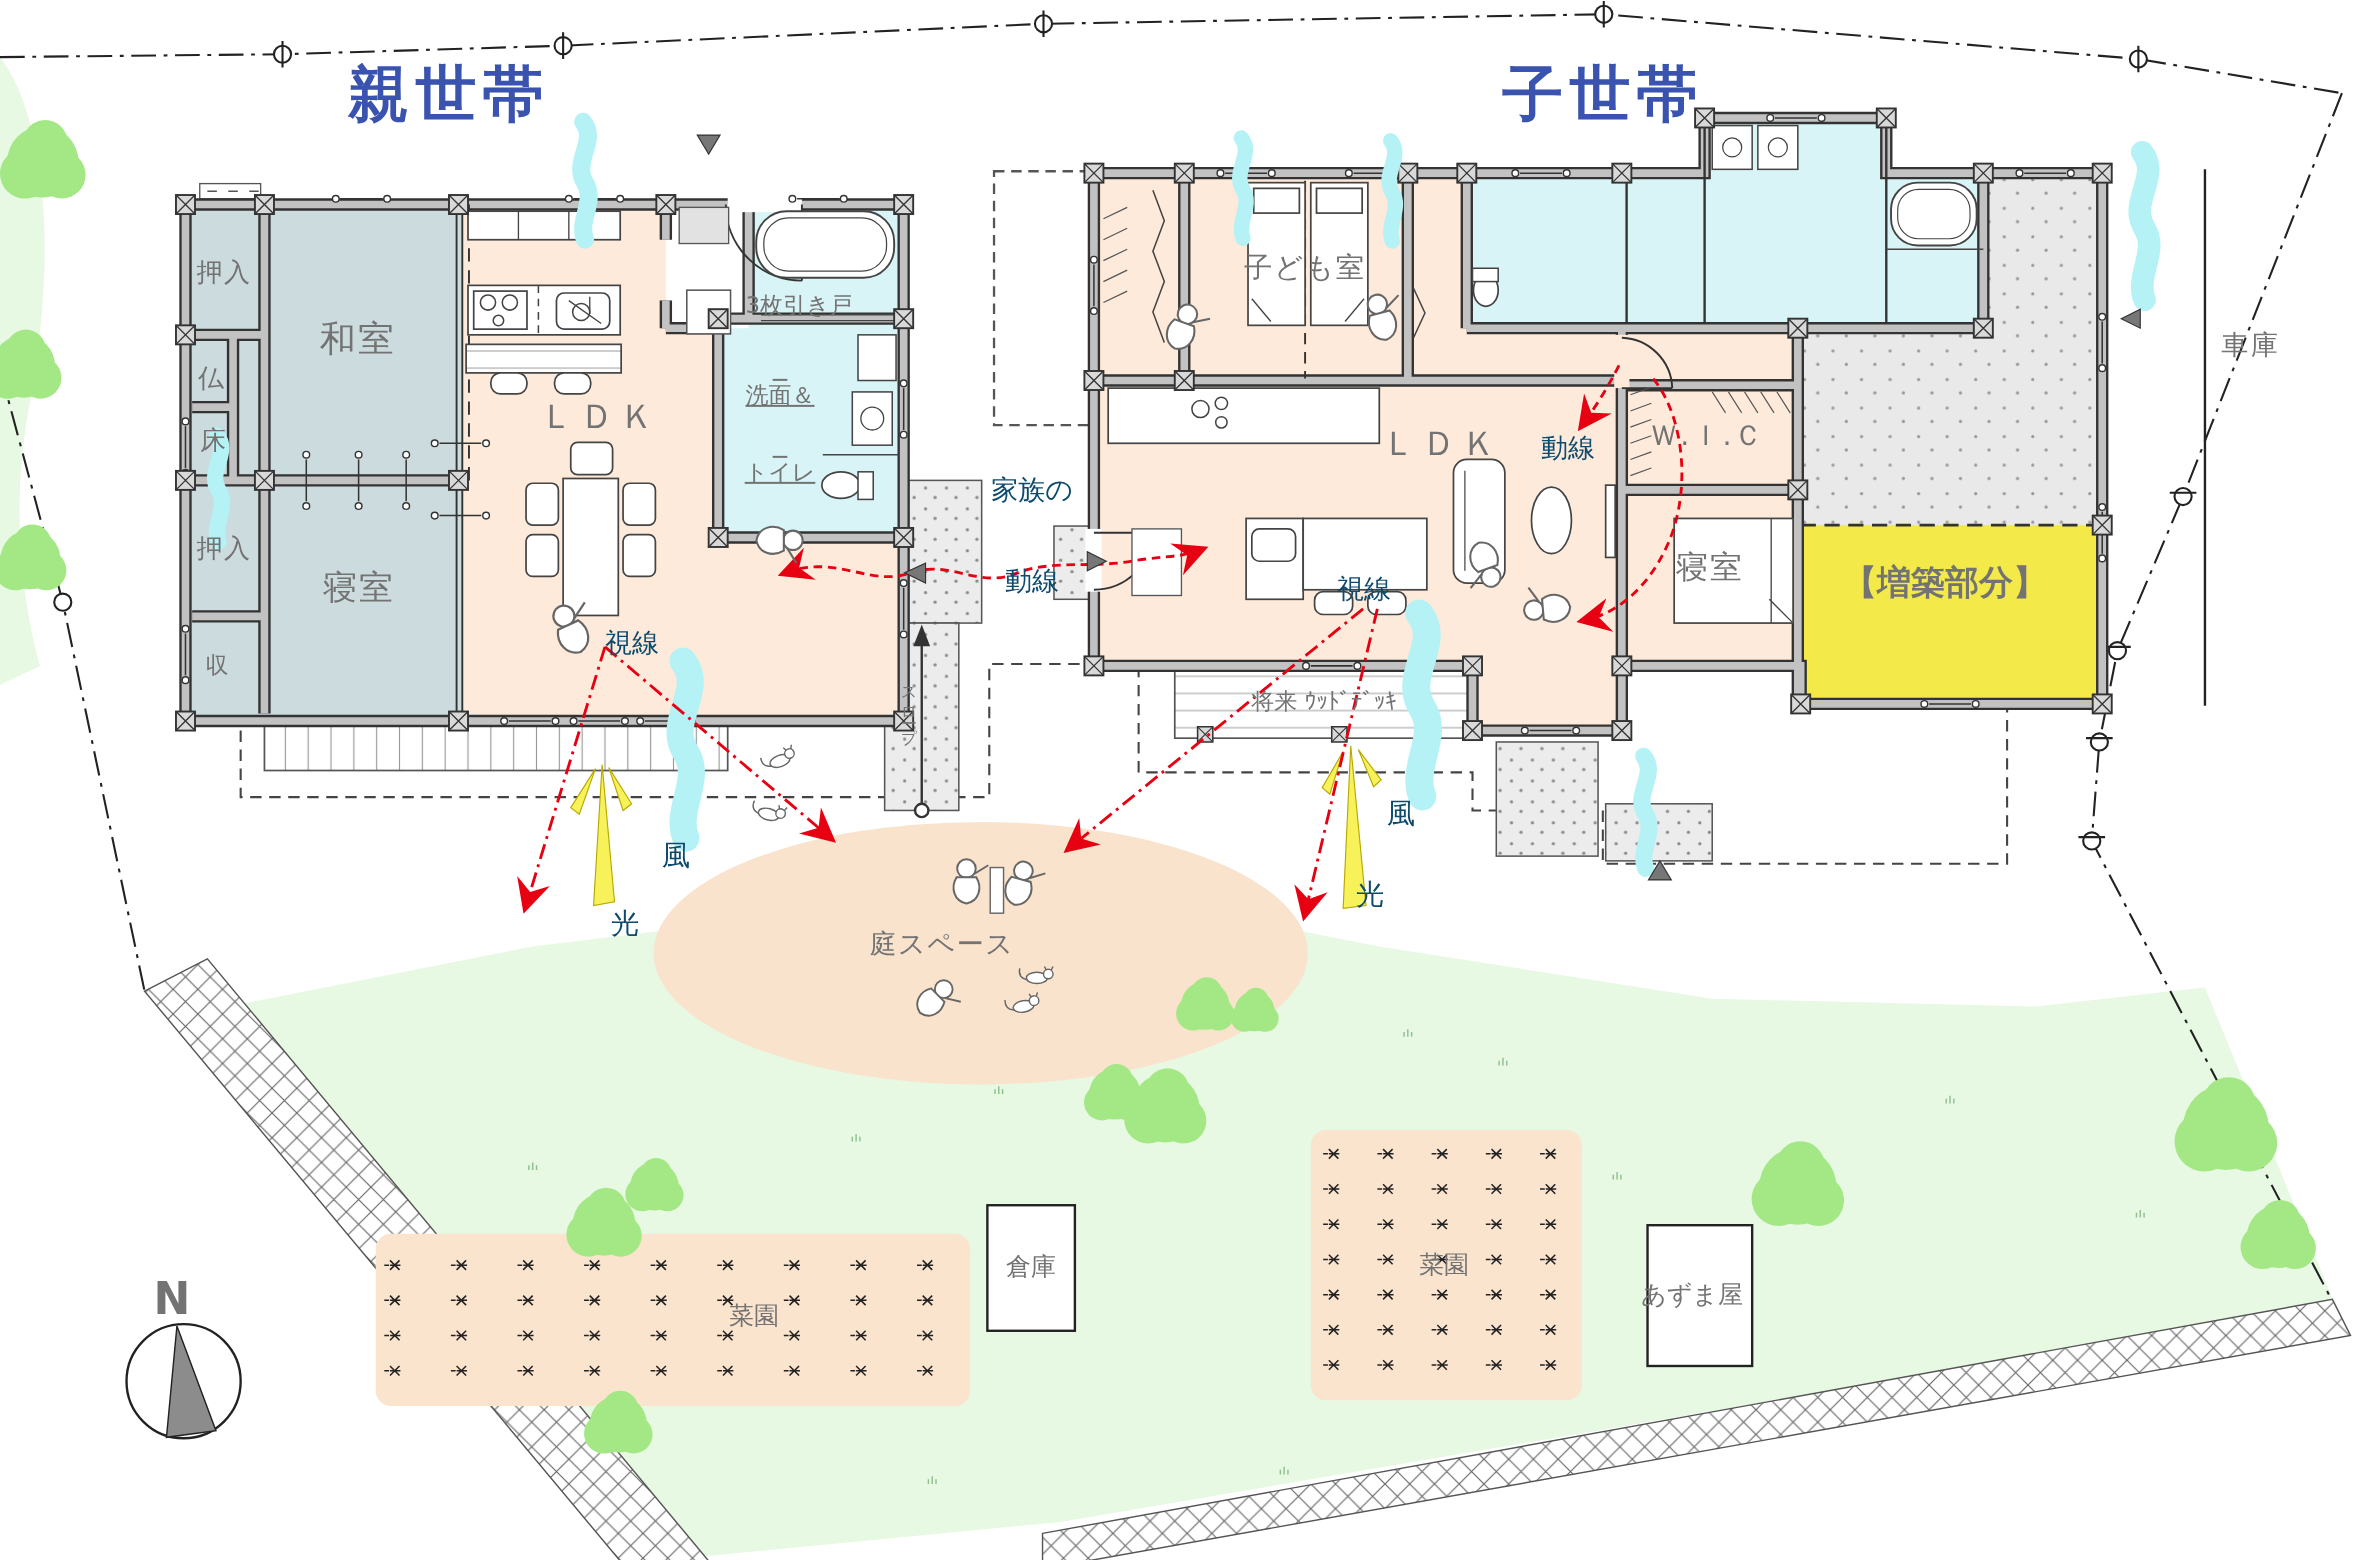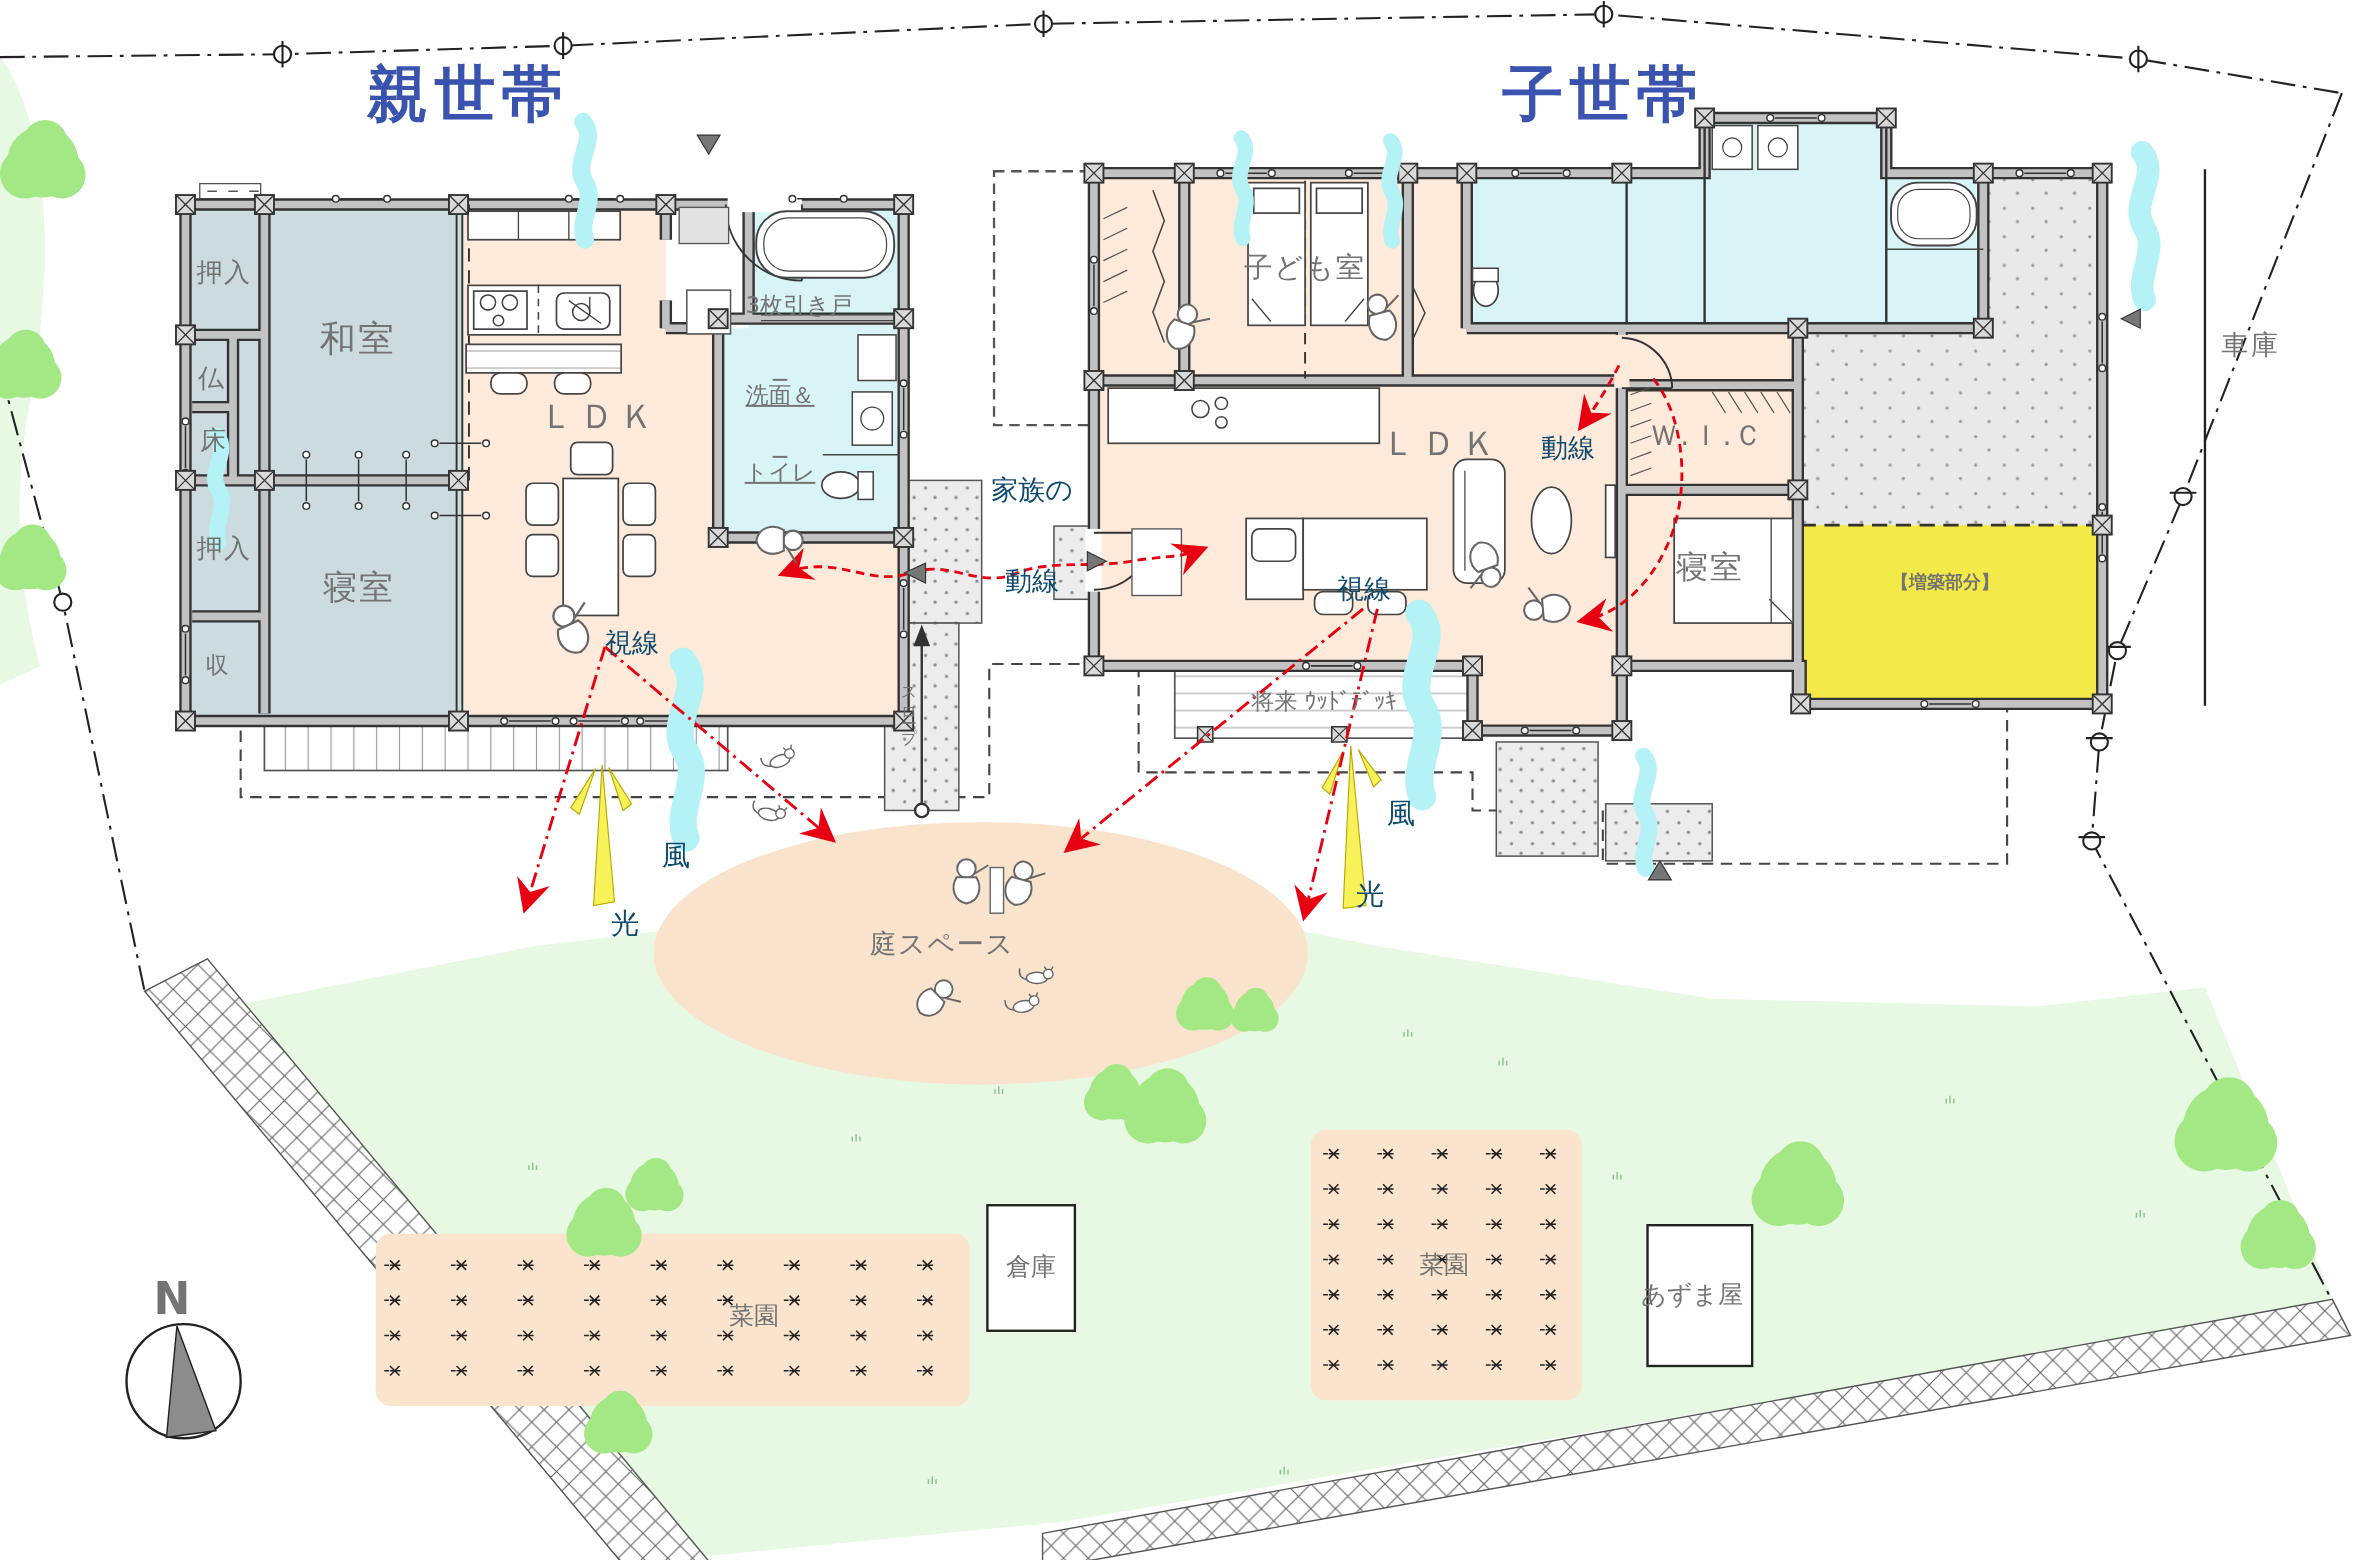--- a/index.html
+++ b/index.html
@@ -443,21 +443,21 @@
   <use href="#cat" transform="translate(1090,1028)"></use>
   <use href="#cat" transform="translate(1076,1058) rotate(-10)"></use>
 </g>
 
 <g>
   <circle cx="193" cy="1452" r="60" fill="#fff" stroke="#222" stroke-width="2.5"></circle>
   <polygon points="186,1394 227,1504 175,1511" fill="#8c8c8c" stroke="#222" stroke-width="1.5"></polygon>
 </g>
 </svg>
 
-<div class="lbl title" style="left:449px;top:94px;margin-left:19px;">親世帯</div>
+<div class="lbl title" style="left:449px;top:94px;">親世帯</div>
 <div class="lbl title" style="left:1603px;top:94px;">子世帯</div>
 
 <div class="lbl room" style="left:224px;top:273px;font-size:26px;">押入</div>
 <div class="lbl room" style="left:358px;top:339px;font-size:36px;">和室</div>
 <div class="lbl" style="left:211px;top:379px;font-size:26px;">仏</div>
 <div class="lbl" style="left:213px;top:441px;font-size:26px;">床</div>
 <div class="lbl room" style="left:224px;top:549px;font-size:26px;">押入</div>
 <div class="lbl room" style="left:359px;top:587px;font-size:34px;">寝室</div>
 <div class="lbl" style="left:217px;top:666px;font-size:23px;">収</div>
 <div class="lbl" style="left:600px;top:416px;font-size:34px;letter-spacing:.18em;">ＬＤＫ</div>
@@ -474,21 +474,21 @@
 </div>
 <div class="lbl red" style="left:632px;top:643px;font-size:27px;">視線</div>
 <div class="lbl red" style="left:676px;top:856px;font-size:28.5px;">風</div>
 <div class="lbl red" style="left:625px;top:924px;font-size:28.5px;">光</div>
 
 <div class="lbl room" style="left:1305px;top:268px;font-size:28.5px;">子ども室</div>
 <div class="lbl" style="left:1442px;top:443px;font-size:34px;letter-spacing:.18em;">ＬＤＫ</div>
 <div class="lbl red" style="left:1568px;top:448px;font-size:27px;">動線</div>
 <div class="lbl" style="left:1707px;top:436px;font-size:28.5px;letter-spacing:.08em;">Ｗ.Ｉ.Ｃ</div>
 <div class="lbl room" style="left:1710px;top:568px;font-size:32px;">寝室</div>
-<div class="lbl" style="left:1945px;top:582px;font-size:18px;font-weight:600;">【増築部分】</div>
+<div class="lbl" style="left:1945px;top:582px;font-size:34px;font-weight:600;">【増築部分】</div>
 <div class="lbl" style="left:2251px;top:345px;font-size:27px;letter-spacing:.1em;">車庫</div>
 <div class="lbl red" style="left:1364px;top:589px;font-size:27px;">視線</div>
 <div class="lbl" style="left:1324px;top:702px;font-size:23px;">将来 ｳｯﾄﾞﾃﾞｯｷ</div>
 <div class="lbl red" style="left:1401px;top:814px;font-size:28.5px;">風</div>
 <div class="lbl red" style="left:1370px;top:895px;font-size:28.5px;">光</div>
 
 <div class="lbl" style="left:942px;top:944px;font-size:27px;letter-spacing:.06em;">庭スペース</div>
 <div class="lbl" style="left:754px;top:1316px;font-size:25px;">菜園</div>
 <div class="lbl" style="left:1031px;top:1267px;font-size:25px;">倉庫</div>
 <div class="lbl" style="left:1444px;top:1265px;font-size:25px;">菜園</div>

